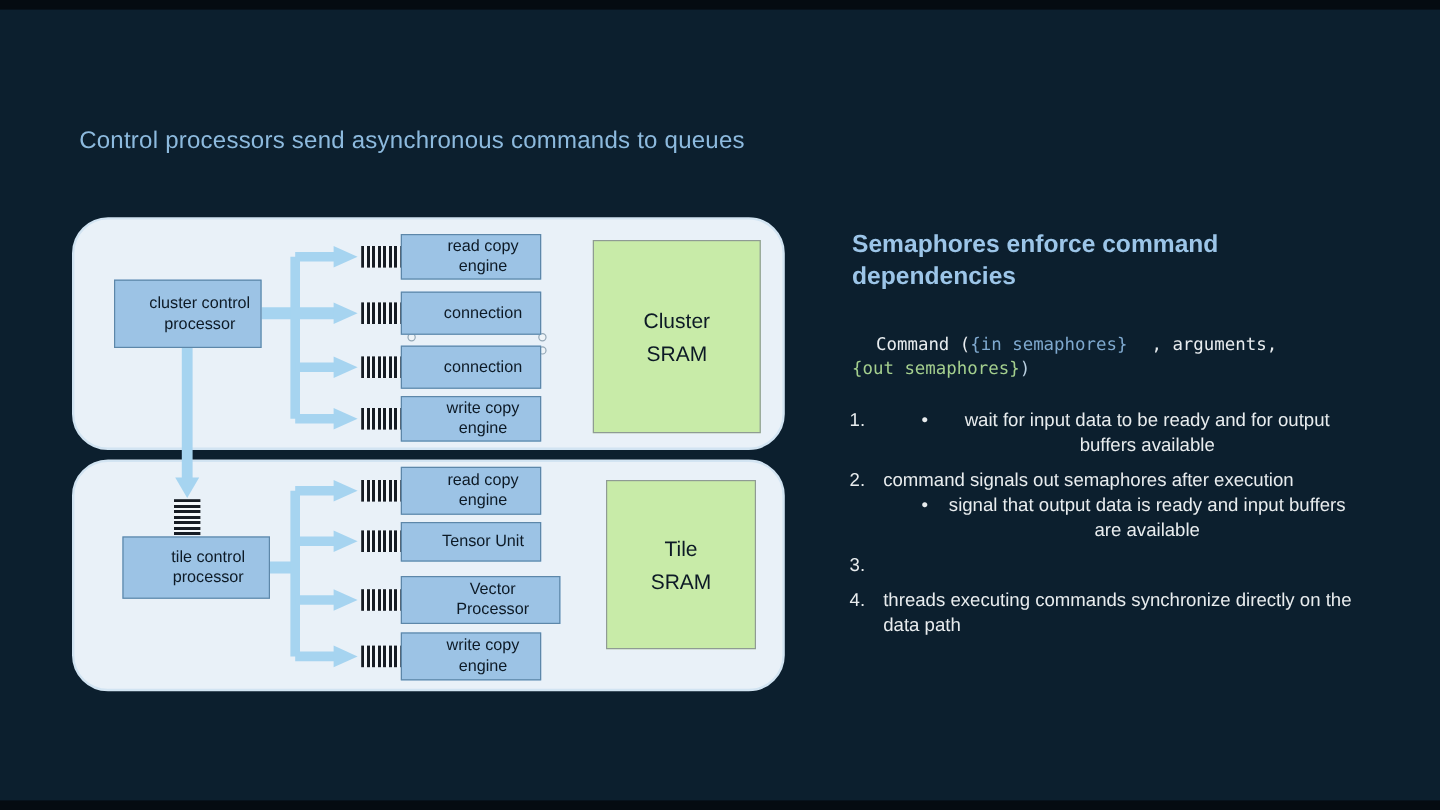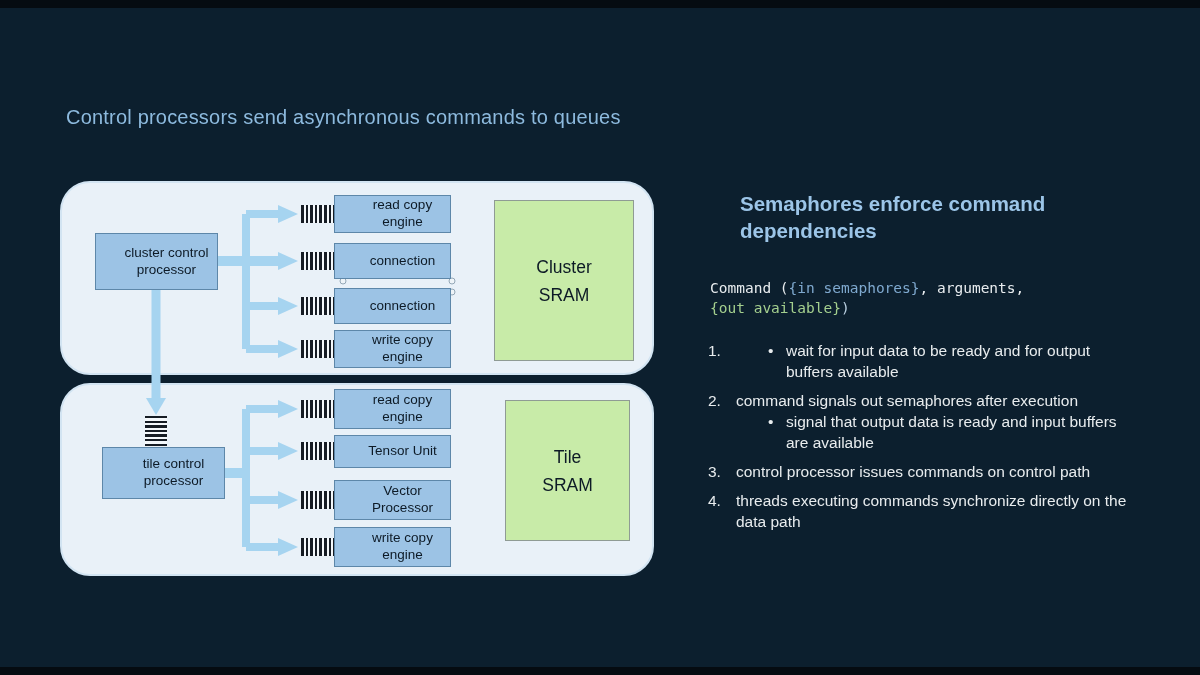--- a/index.html
+++ b/index.html
@@ -46,42 +46,42 @@
   .queue-icon{
     position:absolute;width:33px;height:18px;
     background:repeating-linear-gradient(90deg,#161c24 0 2.5px,#f4f8fb 2.5px 4.6px);
   }
   .queue-icon.vertical{
     width:22px;height:30px;
     background:repeating-linear-gradient(180deg,#161c24 0 2.5px,#f4f8fb 2.5px 4.6px);
   }
   svg.arrows{position:absolute;left:0;top:0;pointer-events:none;}
 
-  .right-col{position:absolute;left:740px;top:190px;width:455px;color:#e9edef;}
+  .right-col{position:absolute;left:710px;top:190px;width:455px;color:#e9edef;}
   .r-heading{
     font-size:20.5px;font-weight:700;color:#9cc5e8;line-height:1.32;
     width:345px;margin:0 0 0 0;
   }
   .code{
     position:absolute;left:710px;top:278px;width:470px;
     font-family:"DejaVu Sans Mono","Liberation Mono",monospace;
     font-size:14.5px;line-height:1.38;
   }
-  .c-white{color:#e8ecef;}
+  .c-white{color:#e8ecef;margin-left:20px;}
   .c-blue{color:#7fa9cf;}
   .c-green{color:#a4cf8e;}
   .c-paren{color:#b9cfe0;}
 
   .list{position:absolute;left:708px;top:340px;width:450px;font-size:15.5px;line-height:21px;color:#e8ecee;}
   .list-item{display:flex;margin-bottom:8px;}
   .list-num{width:28px;flex:0 0 28px;}
   .list-body{width:395px;}
   .sub-bullet{display:flex;margin-top:0px;}
   .sub-bullet .bullet{flex:0 0 18px;margin-left:32px;}
-  .sub-bullet .sub-text{width:340px;}
+  .sub-bullet .sub-text{width:340px;text-align:center;}
 </style>
 </head>
 <body>
 
 <div class="slide">
   <div class="letterbox top"></div>
   <div class="letterbox bottom"></div>
 
   <div class="subtitle">Control processors send asynchronous commands to queues</div>
 
@@ -151,33 +151,33 @@
 processor</div>
 
   <div class="queue-icon" style="left:301px;top:400px;"></div>
   <div class="queue-icon" style="left:301px;top:442px;"></div>
   <div class="queue-icon" style="left:301px;top:491px;"></div>
   <div class="queue-icon" style="left:301px;top:538px;"></div>
 
   <div class="blue-box" style="left:334px;top:389px;width:117px;height:40px;">read copy
 engine</div>
   <div class="blue-box" style="left:334px;top:435px;width:117px;height:33px;">Tensor Unit</div>
-  <div class="blue-box" style="left:334px;top:480px;width:117px;height:40px;">Vector
+  <div class="blue-box" style="left:334px;top:480px;width:133px;height:40px;">Vector
 Processor</div>
   <div class="blue-box" style="left:334px;top:527px;width:117px;height:40px;">write copy
 engine</div>
 
   <div class="green-box" style="left:493px;top:400px;width:125px;height:141px;">Tile
 SRAM</div>
 
   <div class="right-col">
     <p class="r-heading">Semaphores enforce command dependencies</p>
   </div>
 
-  <div class="code"><span class="c-white">Command (</span><span class="c-blue">{in semaphores}</span><span class="c-white">, arguments,</span><br><span class="c-green">{out available}</span><span class="c-paren">)</span></div>
+  <div class="code"><span class="c-white">Command (</span><span class="c-blue">{in semaphores}</span><span class="c-white">, arguments,</span><br><span class="c-green">{out semaphores}</span><span class="c-paren">)</span></div>
 
   <div class="list">
     <div class="list-item">
       <span class="list-num">1.</span>
       <div class="list-body">
         <div class="sub-bullet">
           <span class="bullet">•</span>
           <span class="sub-text">wait for input data to be ready and for output buffers available</span>
         </div>
       </div>
@@ -187,23 +187,20 @@
       <div class="list-body">
         <div>command signals out semaphores after execution</div>
         <div class="sub-bullet">
           <span class="bullet">•</span>
           <span class="sub-text">signal that output data is ready and input buffers are available</span>
         </div>
       </div>
     </div>
     <div class="list-item">
       <span class="list-num">3.</span>
-      <div class="list-body">
-        <div>control processor issues commands on control path</div>
-      </div>
     </div>
     <div class="list-item">
       <span class="list-num">4.</span>
       <div class="list-body">
         <div>threads executing commands synchronize directly on the data path</div>
       </div>
     </div>
   </div>
 </div>
 

